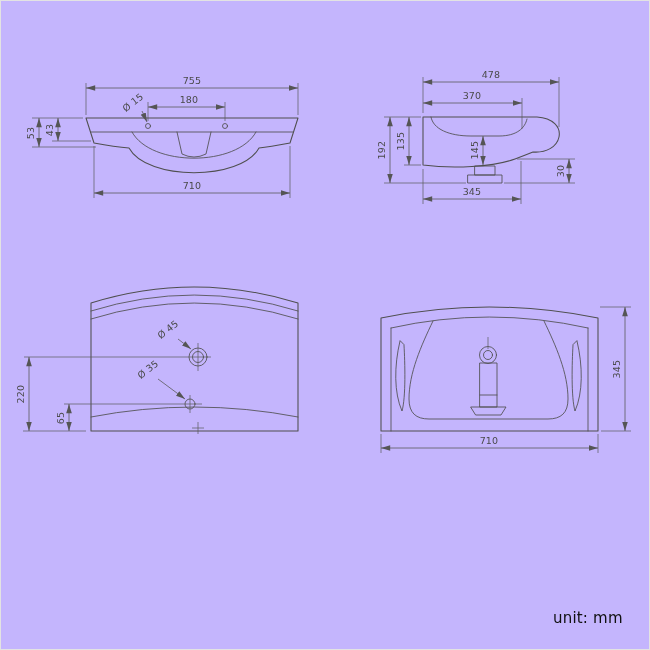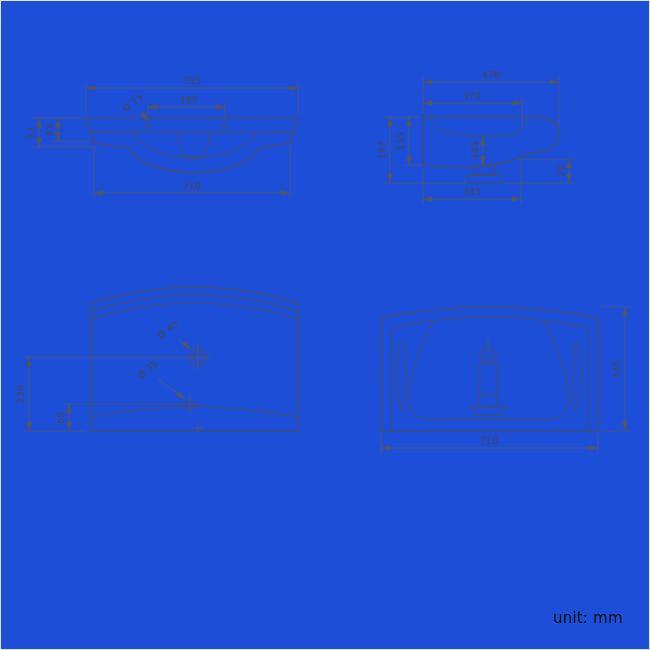--- a/index.html
+++ b/index.html
@@ -1,17 +1,17 @@
 <!DOCTYPE html>
 <html><head>
 <meta charset="utf-8">
 <style>
   html,body{margin:0;padding:0;background:#ffffff;}
   .canvas{
-    position:relative;width:648px;height:648px;background:#1d4ed8;
+    position:relative;width:648px;height:648px;background:#c4b5fd;
     border:1px solid #e3e3e3;overflow:hidden;
     font-family:"DejaVu Sans","Liberation Sans",sans-serif;
   }
   svg{position:absolute;left:0;top:0;}
   text{
     font-family:"DejaVu Sans","Liberation Sans",sans-serif;
     font-size:9.5px;fill:#4a4a4a;letter-spacing:.2px;
   }
   text.unit{font-size:15px;fill:#111111;letter-spacing:.2px;}
   .geo{stroke:#4f4f4f;fill:none;stroke-width:1.05;stroke-linejoin:round;stroke-linecap:round;}

